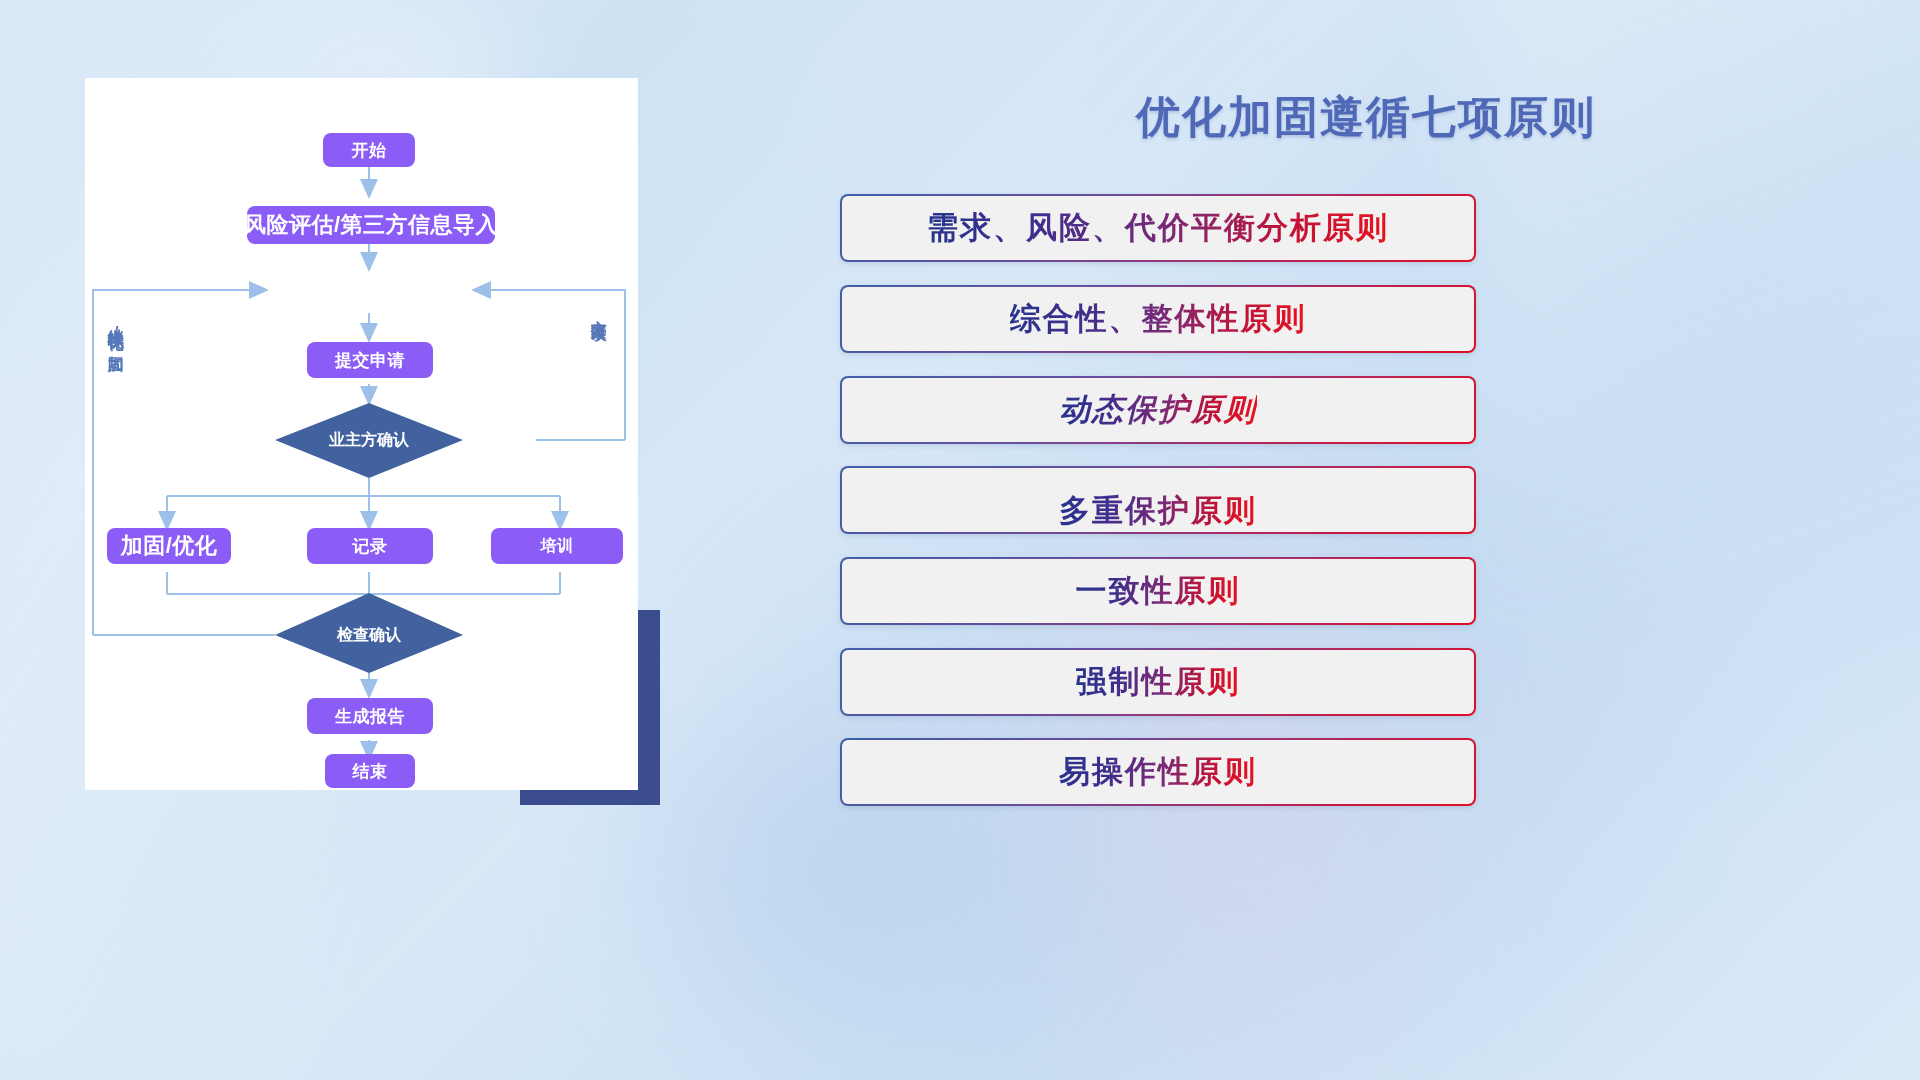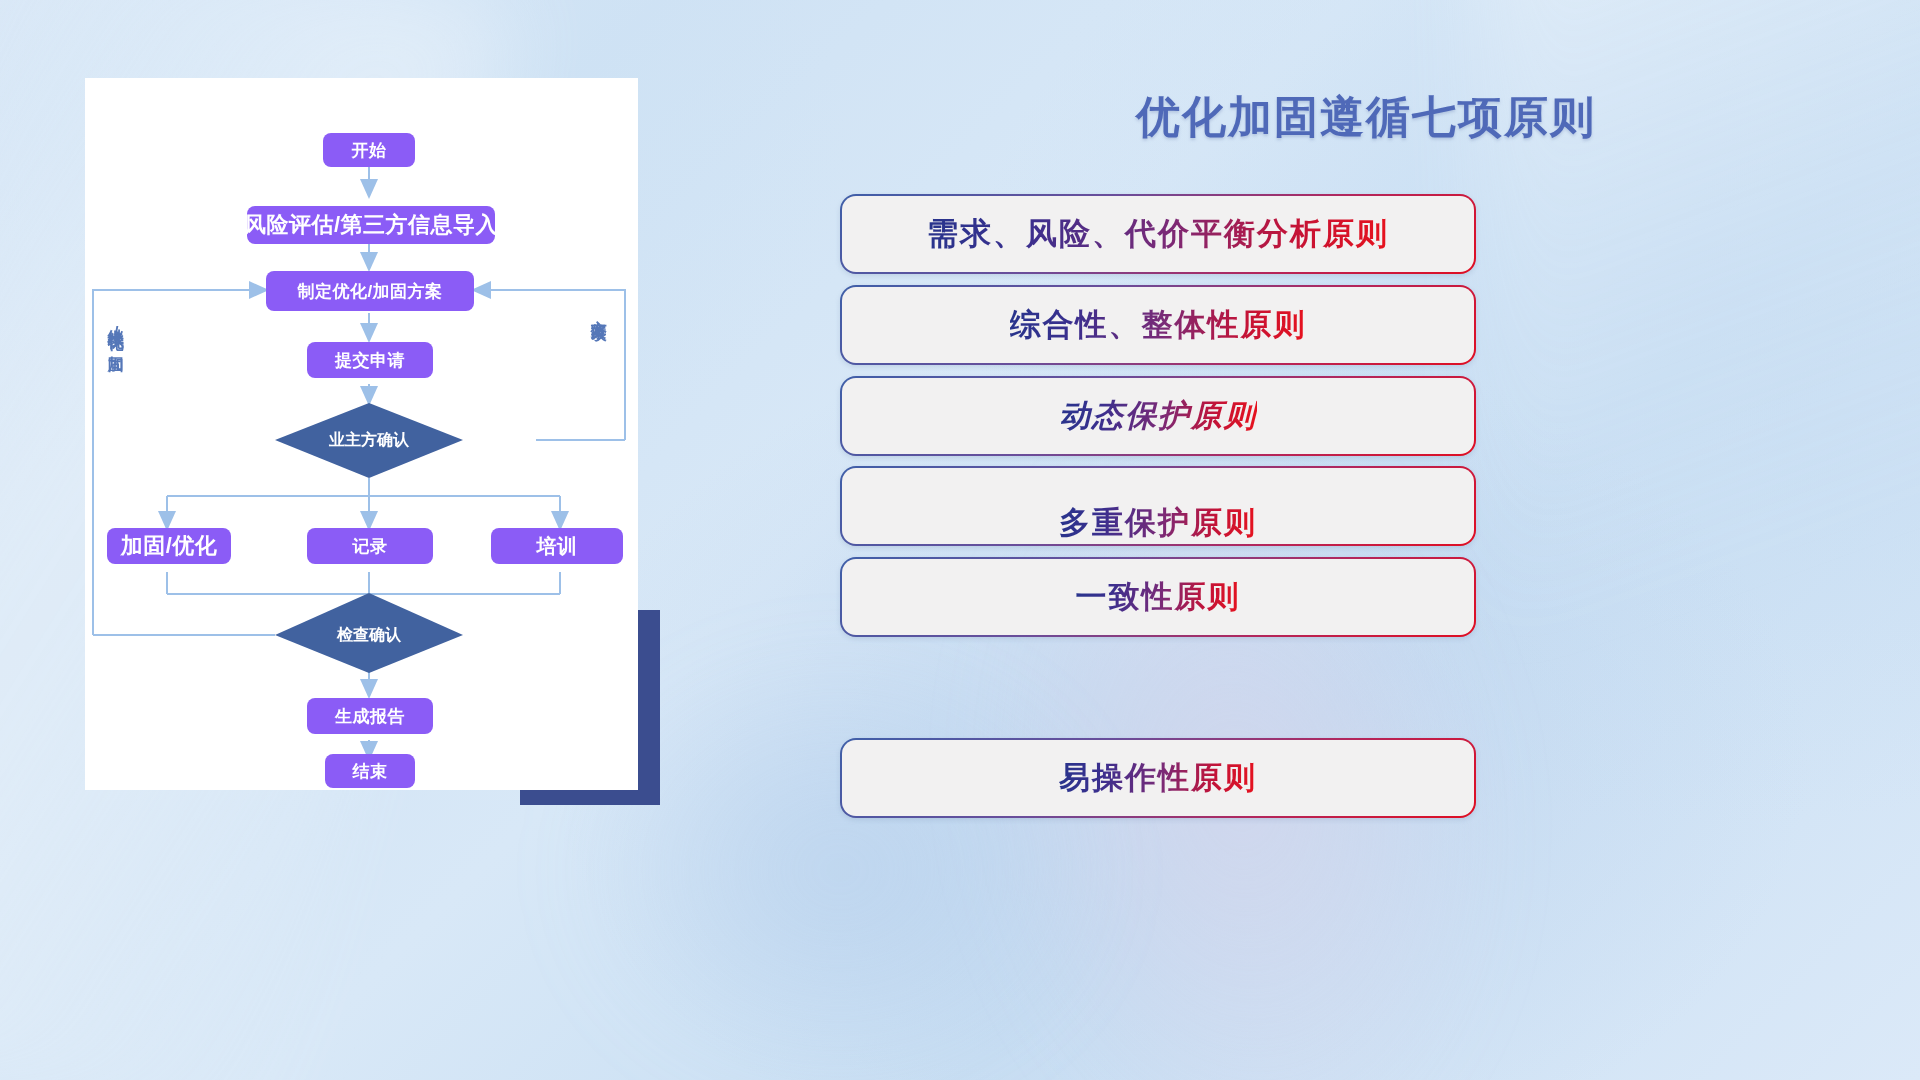--- a/index.html
+++ b/index.html
@@ -93,23 +93,23 @@
     font-size: 44px;
     font-weight: bold;
     color: #4f69b8;
     letter-spacing: 2px;
     text-shadow: 0 2px 3px rgba(120,140,185,0.35);
   }
   .principle-card {
     position: absolute;
     left: 4px;
     width: 636px;
-    height: 80px;
+    height: 68px;
     box-sizing: border-box;
-    border-radius: 16px;
+    border-radius: 8px;
     background: #f2f1f1;
     display: flex;
     align-items: center;
     justify-content: center;
     
     background-image:
       linear-gradient(#f2f1f1, #f2f1f1),
       linear-gradient(140deg, #3f5fa8 0%, #6a4d9a 38%, #b3265c 70%, #e00e22 100%);
     background-origin: border-box;
     background-clip: padding-box, border-box;
@@ -190,37 +190,34 @@
     </svg>
 
     <div class="node" style="left:238px; top:55px; width:92px; height:34px; font-size:17px;">
       <span>开始</span>
     </div>
 
     <div class="node" style="left:162px; top:128px; width:248px; height:38px; font-size:22px;">
       <span>风险评估/第三方信息导入</span>
     </div>
 
-    <div class="node" style="left:181px; top:193px; width:208px; height:40px; font-size:17px;">
-      <span>制定优化/加固方案</span>
-    </div>
 
     <div class="node" style="left:222px; top:264px; width:126px; height:36px; font-size:17px;">
       <span>提交申请</span>
     </div>
 
     <div class="node" style="left:22px; top:450px; width:124px; height:36px; font-size:22px;">
       <span>加固/优化</span>
     </div>
 
     <div class="node" style="left:222px; top:450px; width:126px; height:36px; font-size:17px;">
       <span>记录</span>
     </div>
 
-    <div class="node" style="left:406px; top:450px; width:132px; height:36px; font-size:20px;">
+    <div class="node" style="left:406px; top:450px; width:132px; height:36px; font-size:16px;">
       <span>培训</span>
     </div>
 
     <div class="node" style="left:222px; top:620px; width:126px; height:36px; font-size:17px;">
       <span>生成报告</span>
     </div>
 
     <div class="node" style="left:240px; top:676px; width:90px; height:34px; font-size:17px;">
       <span>结束</span>
     </div>
@@ -253,18 +250,21 @@
     </div>
     <div class="principle-card" style="top:376px;font-style:italic;">
       <span class="principle-text">动态保护原则</span>
     </div>
     <div class="principle-card" style="top:466px;align-items:flex-end;">
       <span class="principle-text">多重保护原则</span>
     </div>
     <div class="principle-card" style="top:557px;">
       <span class="principle-text">一致性原则</span>
     </div>
+    <div class="principle-card" style="top:648px;">
+      <span class="principle-text">强制性原则</span>
+    </div>
     <div class="principle-card" style="top:738px;text-align:right;">
       <span class="principle-text">易操作性原则</span>
     </div>
 
   </div>
 </div>
 
 </body></html>

